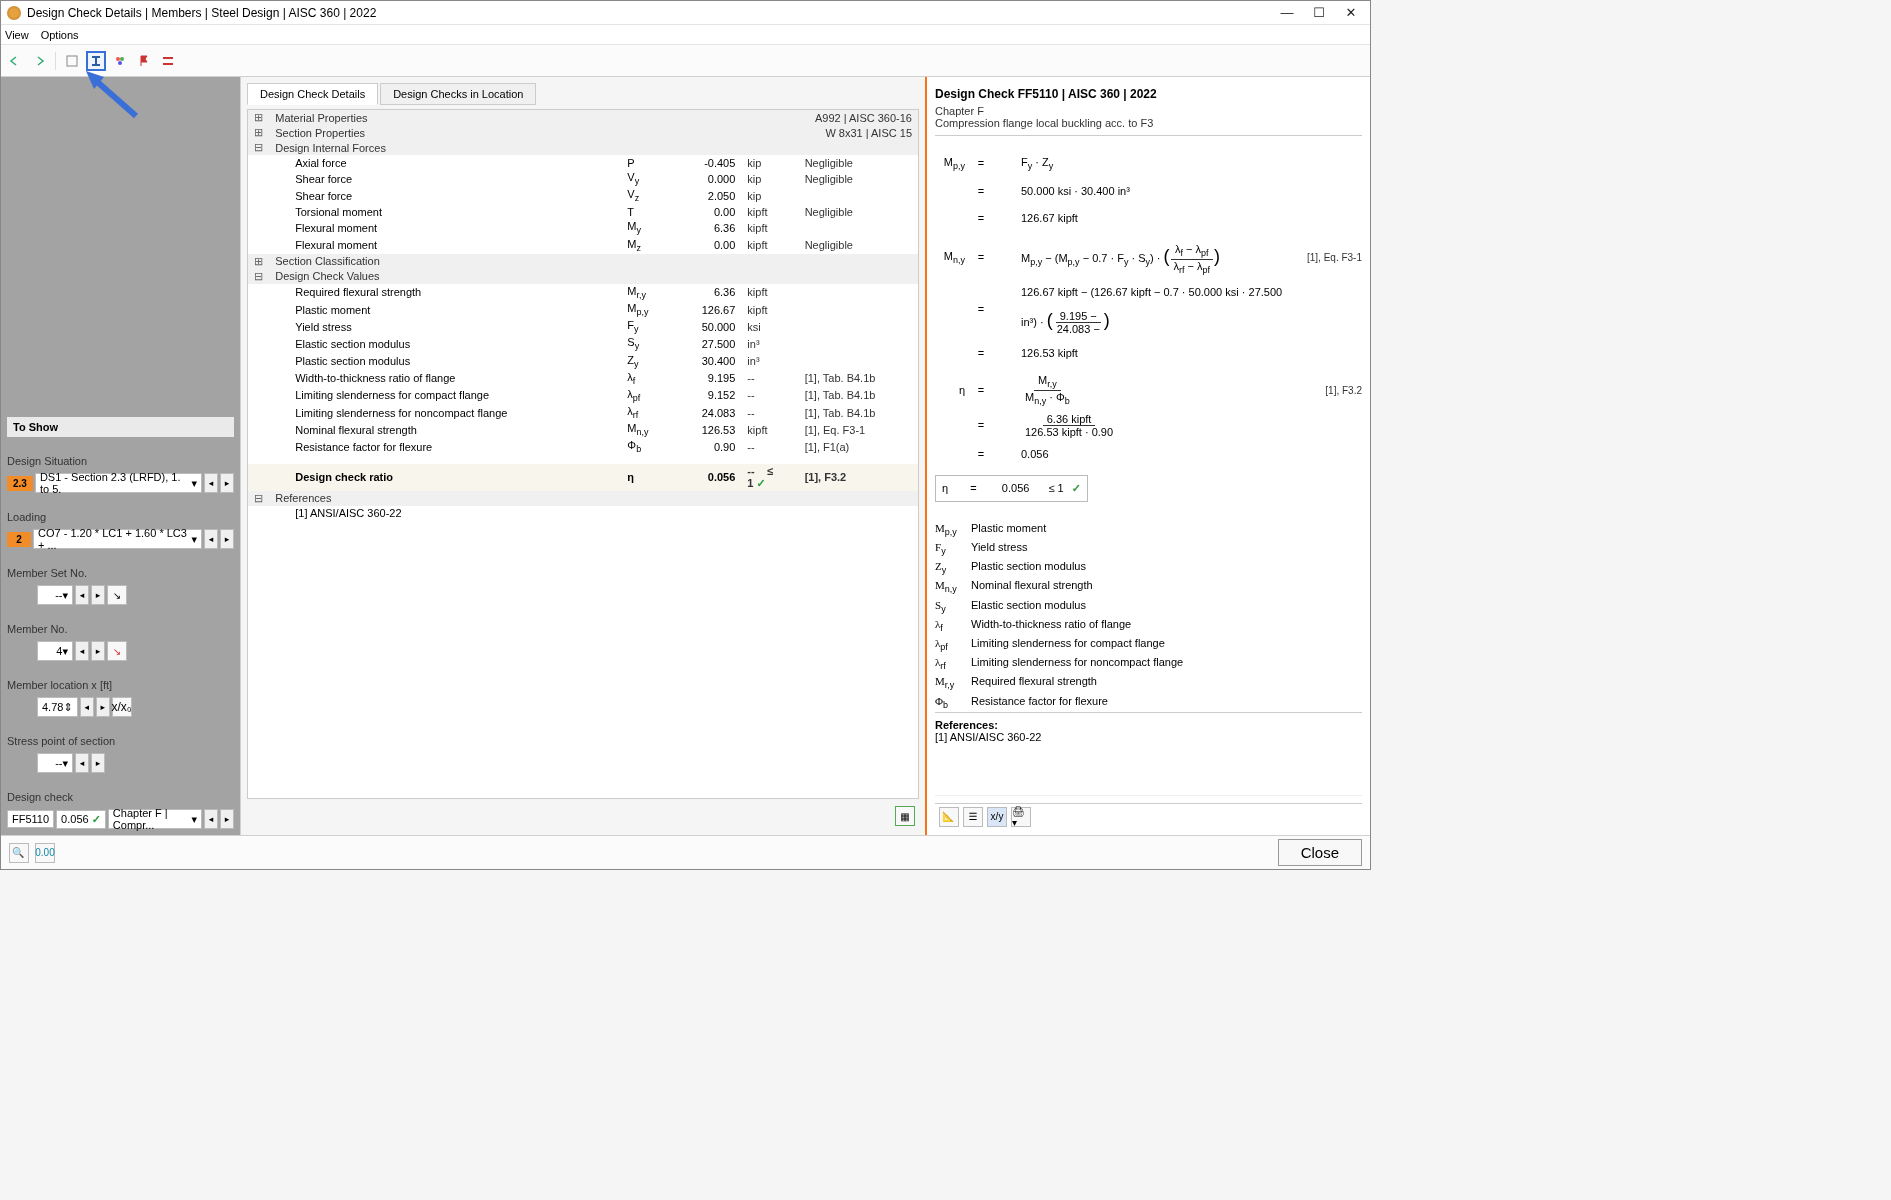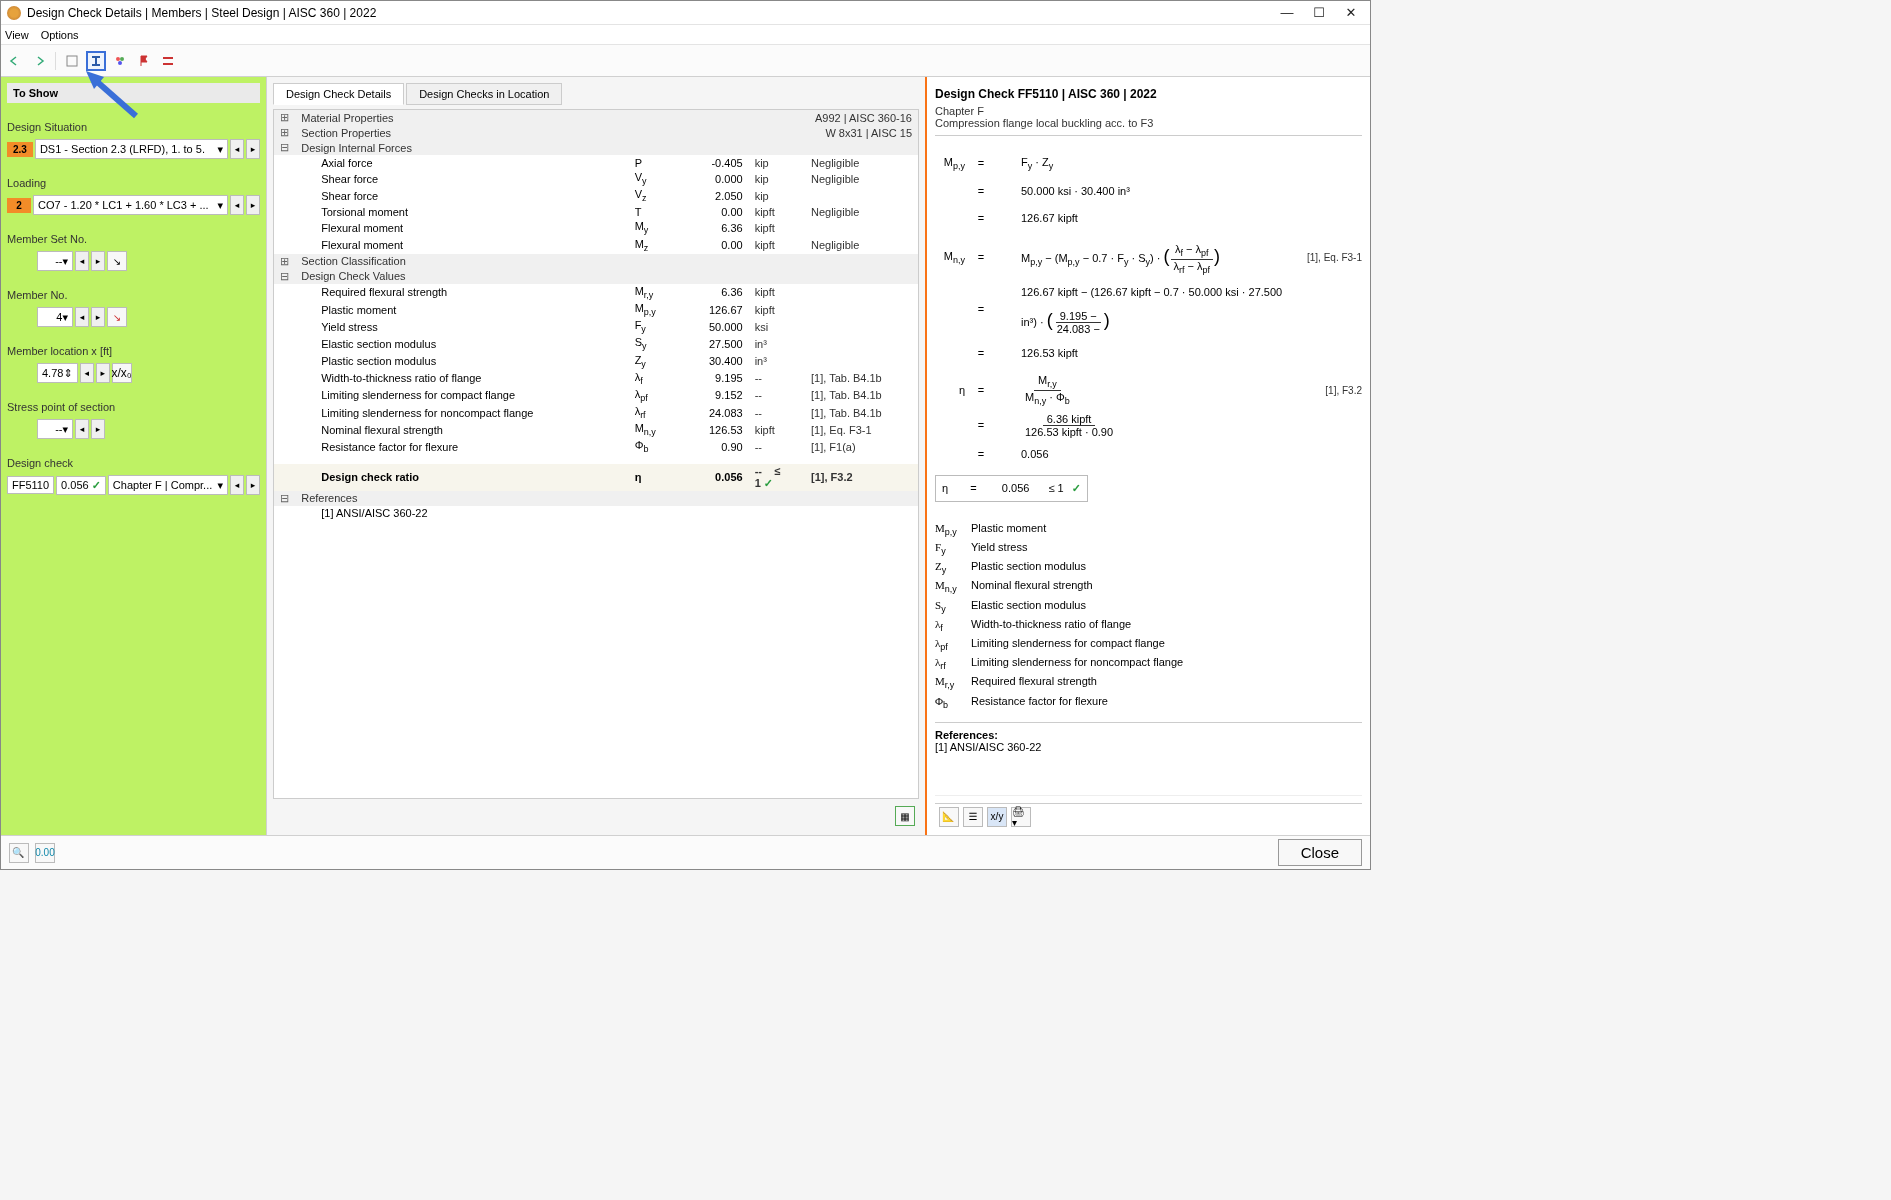--- a/index.html
+++ b/index.html
@@ -11,21 +11,21 @@
 .winbtns { display: flex; gap: 18px; padding-right: 6px; }
 .winbtn { width: 14px; height: 14px; display: flex; align-items: center; justify-content: center; font-size: 13px; color: #222; cursor: default; }
 .menubar { height: 20px; display: flex; align-items: center; padding: 0 4px; gap: 12px; border-bottom: 1px solid #e4e4e4; }
 .menubar span { font-size: 11px; }
 .toolbar { height: 32px; display: flex; align-items: center; padding: 2px 4px; gap: 4px; border-bottom: 1px solid #d0d0d0; background: #fbfbfb; position: relative; }
 .tbtn { width: 20px; height: 20px; display: flex; align-items: center; justify-content: center; border: 1px solid transparent; }
 .tbtn.active { border: 2px solid #3a6fd8; background: #eef4fd; }
 .tsep { width: 1px; height: 18px; background: #ddd; margin: 0 2px; }
 .arrow-pointer { position: absolute; left: 85px; top: 26px; width: 70px; height: 50px; pointer-events: none; z-index: 100; }
 .body { flex: 1; display: flex; min-height: 0; }
-.sidebar { width: 266px; background: #bef264; border-right: 1px solid #d0d0d0; padding: 6px; display: flex; flex-direction: column; gap: 6px; }
+.sidebar { width: 240px; background: #a3a3a3; border-right: 1px solid #d0d0d0; padding: 6px; display: flex; flex-direction: column; gap: 6px; justify-content: flex-end; }
 .section-hdr { background: #eaeaea; font-weight: bold; padding: 4px 6px; }
 .label { font-size: 11px; color: #333; margin-top: 12px; }
 .combo-row { display: flex; align-items: center; gap: 2px; }
 .badge { background: #f28c28; color: #000; font-weight: bold; padding: 2px 6px; min-width: 24px; text-align: center; font-size: 10px; }
 .combo { flex: 1; background: #fff; border: 1px solid #bbb; padding: 2px 4px; font-size: 11px; display: flex; justify-content: space-between; align-items: center; height: 20px; }
 .spin { width: 14px; height: 20px; background: #f0f0f0; border: 1px solid #bbb; display: flex; align-items: center; justify-content: center; font-size: 9px; }
 .iconbtn { width: 20px; height: 20px; border: 1px solid #bbb; background: #f8f8f8; display: flex; align-items: center; justify-content: center; font-size: 10px; }
 .num-row { display: flex; align-items: center; gap: 2px; justify-content: flex-start; padding-left: 30px; }
 .numbox { background: #fff; border: 1px solid #bbb; padding: 2px 4px; min-width: 36px; text-align: right; height: 20px; display: flex; align-items: center; justify-content: flex-end; }
 .check-green { color: #2a9d3f; font-weight: bold; }
@@ -55,21 +55,21 @@
 .feq { width: 12px; text-align: center; }
 .fexpr { flex: 1; margin-left: 24px; }
 .fref { font-size: 10px; color: #333; width: 60px; text-align: right; }
 .frac { display: inline-flex; flex-direction: column; align-items: center; vertical-align: middle; font-size: 11px; line-height: 1.1; }
 .frac .num { border-bottom: 1px solid #333; padding: 0 4px; }
 .frac .den { padding: 0 4px; }
 .eta-box { border: 1px solid #bbb; padding: 2px 6px; display: inline-flex; align-items: center; gap: 8px; margin: 4px 0 10px 0; }
 .legend { margin-top: 8px; }
 .legend-row { display: flex; gap: 10px; padding: 2px 0; font-size: 11px; }
 .legend-row .lsym { width: 26px; font-family: 'Cambria Math', serif; }
-.refs { margin-top: 10px; border-top: 1px solid #ccc; padding-top: 6px; }
+.refs { border-top: 1px solid #ccc; padding-top: 6px; }
 .right-scroll { flex: 1; overflow: auto; }
 .right-toolbar { height: 26px; border-top: 1px solid #ccc; display: flex; align-items: center; gap: 4px; padding: 2px 4px; }
 .footer { height: 34px; border-top: 1px solid #d0d0d0; display: flex; align-items: center; justify-content: space-between; padding: 4px 8px; background: #fbfbfb; }
 .footer-left { display: flex; gap: 6px; }
 .btn-close { padding: 4px 22px; border: 1px solid #999; background: #f8f8f8; font-size: 15px; }
 sub { font-size: 9px; }
 </style>
 </head>
 <body>
 

